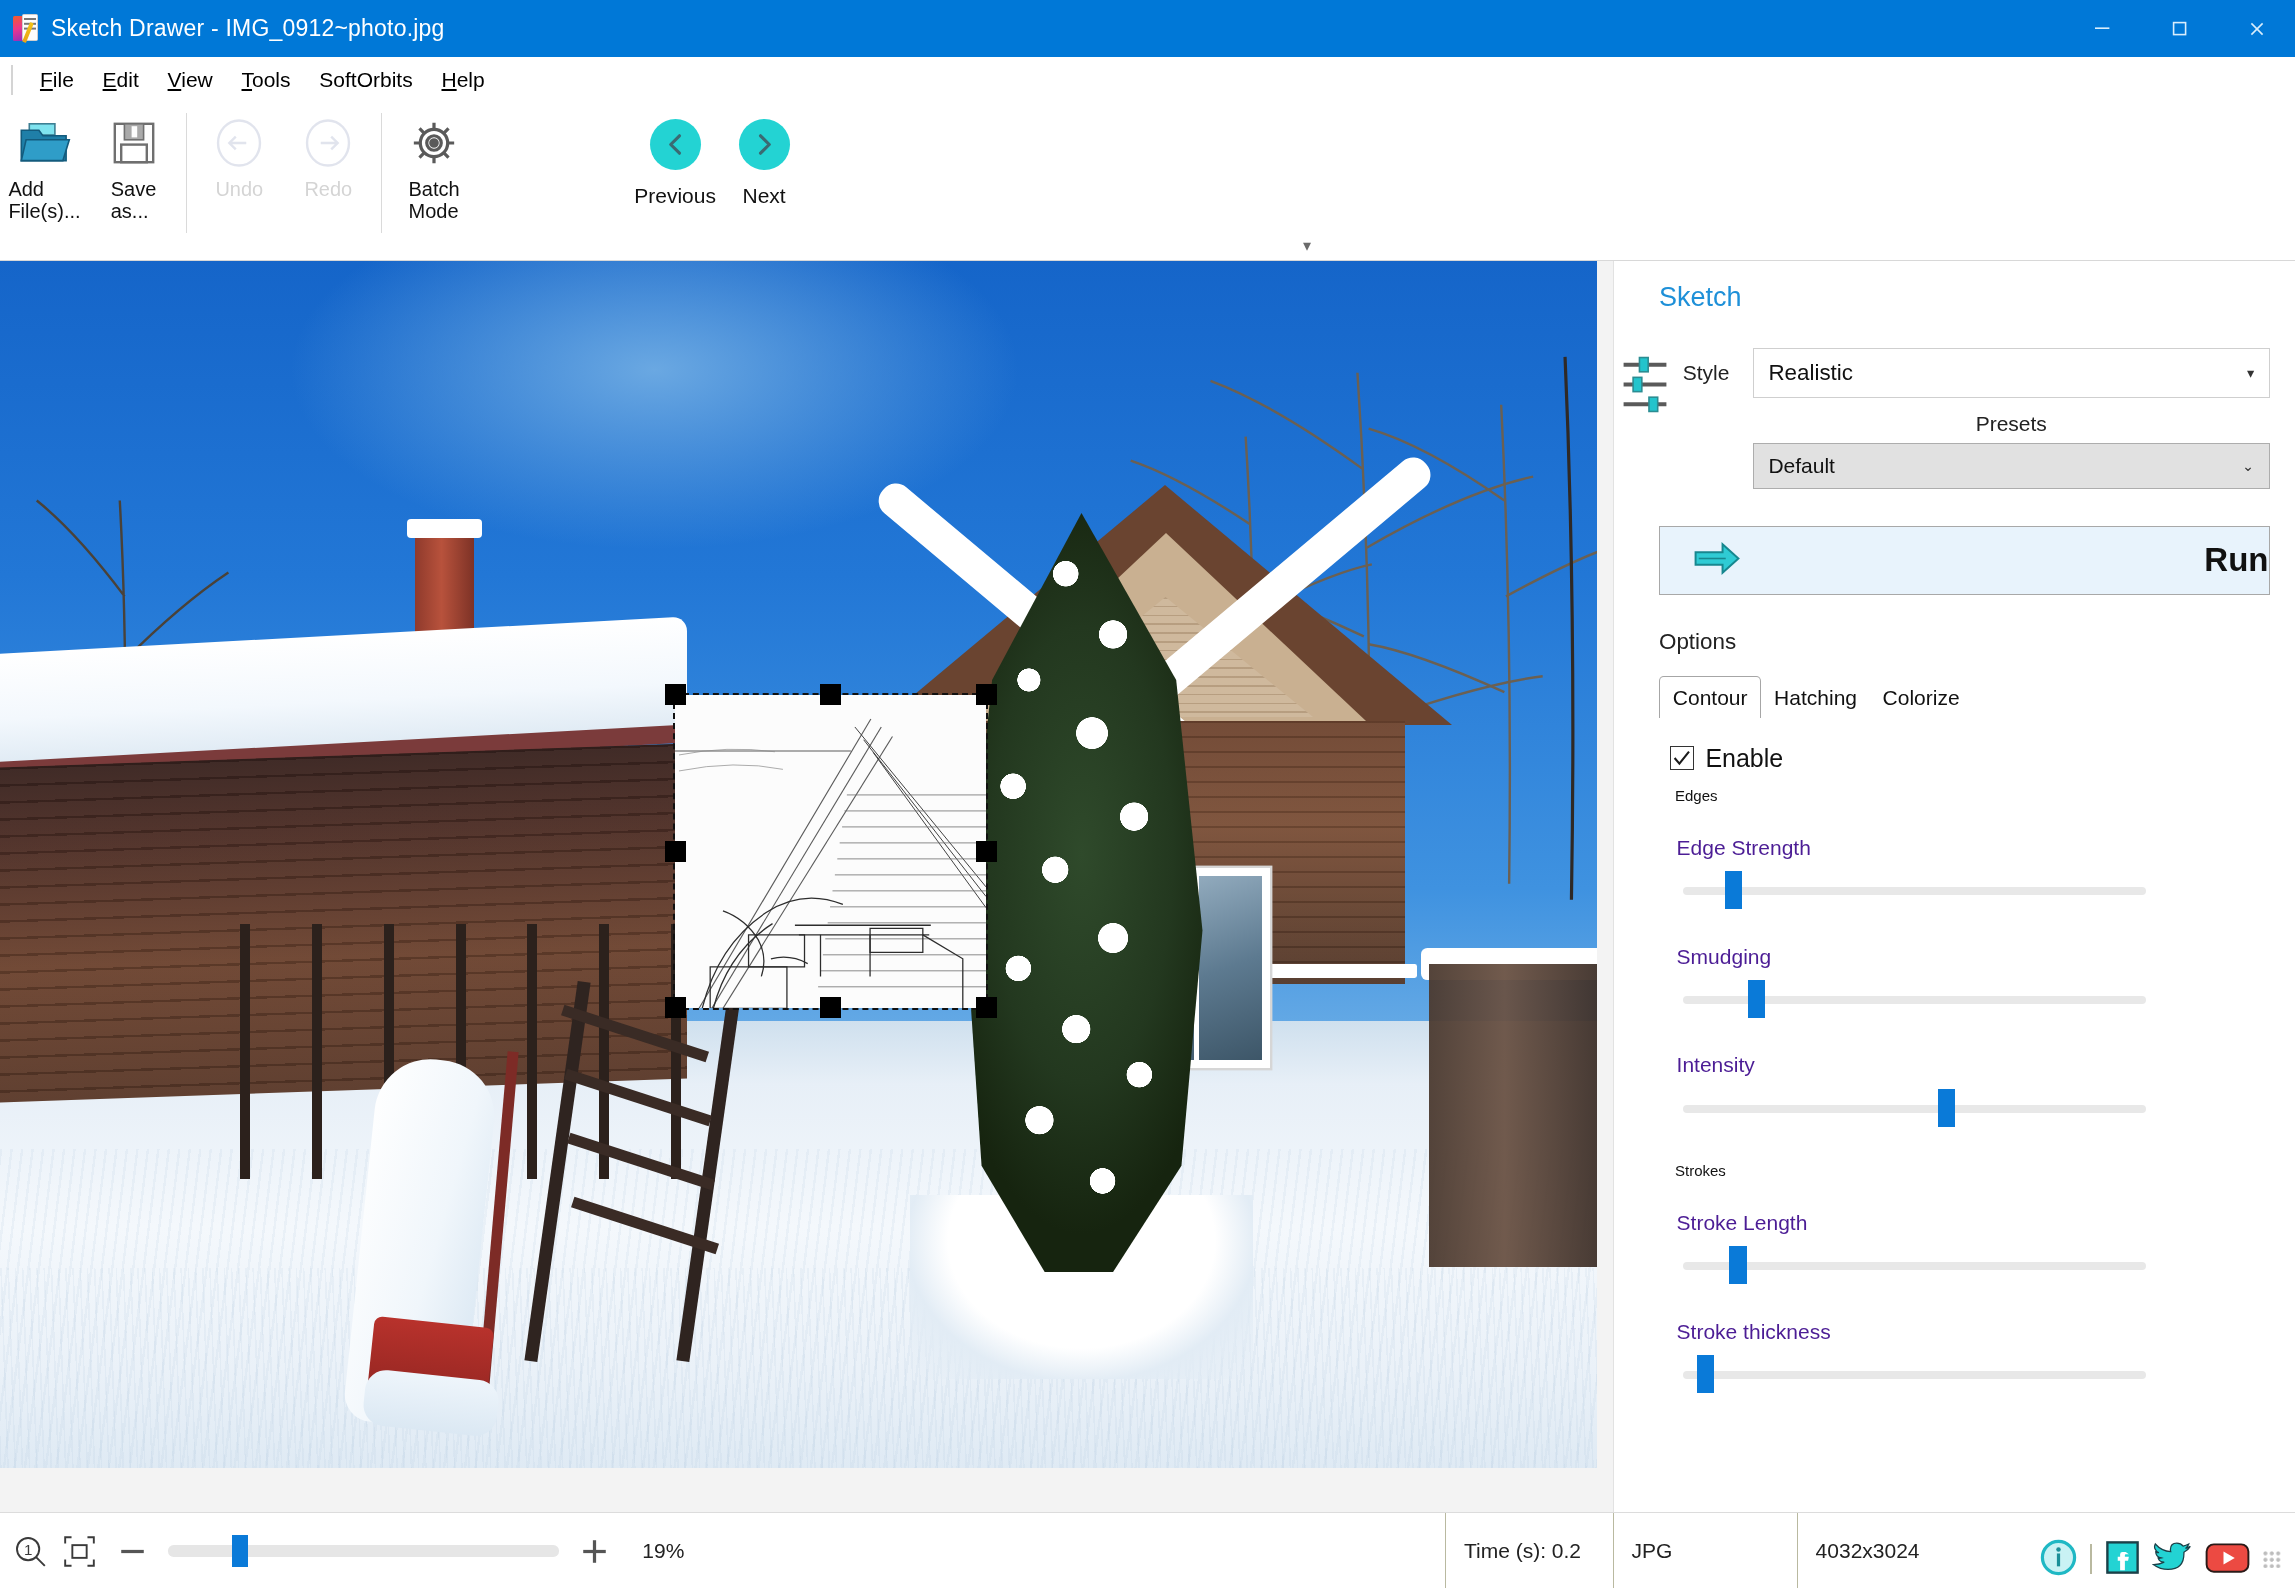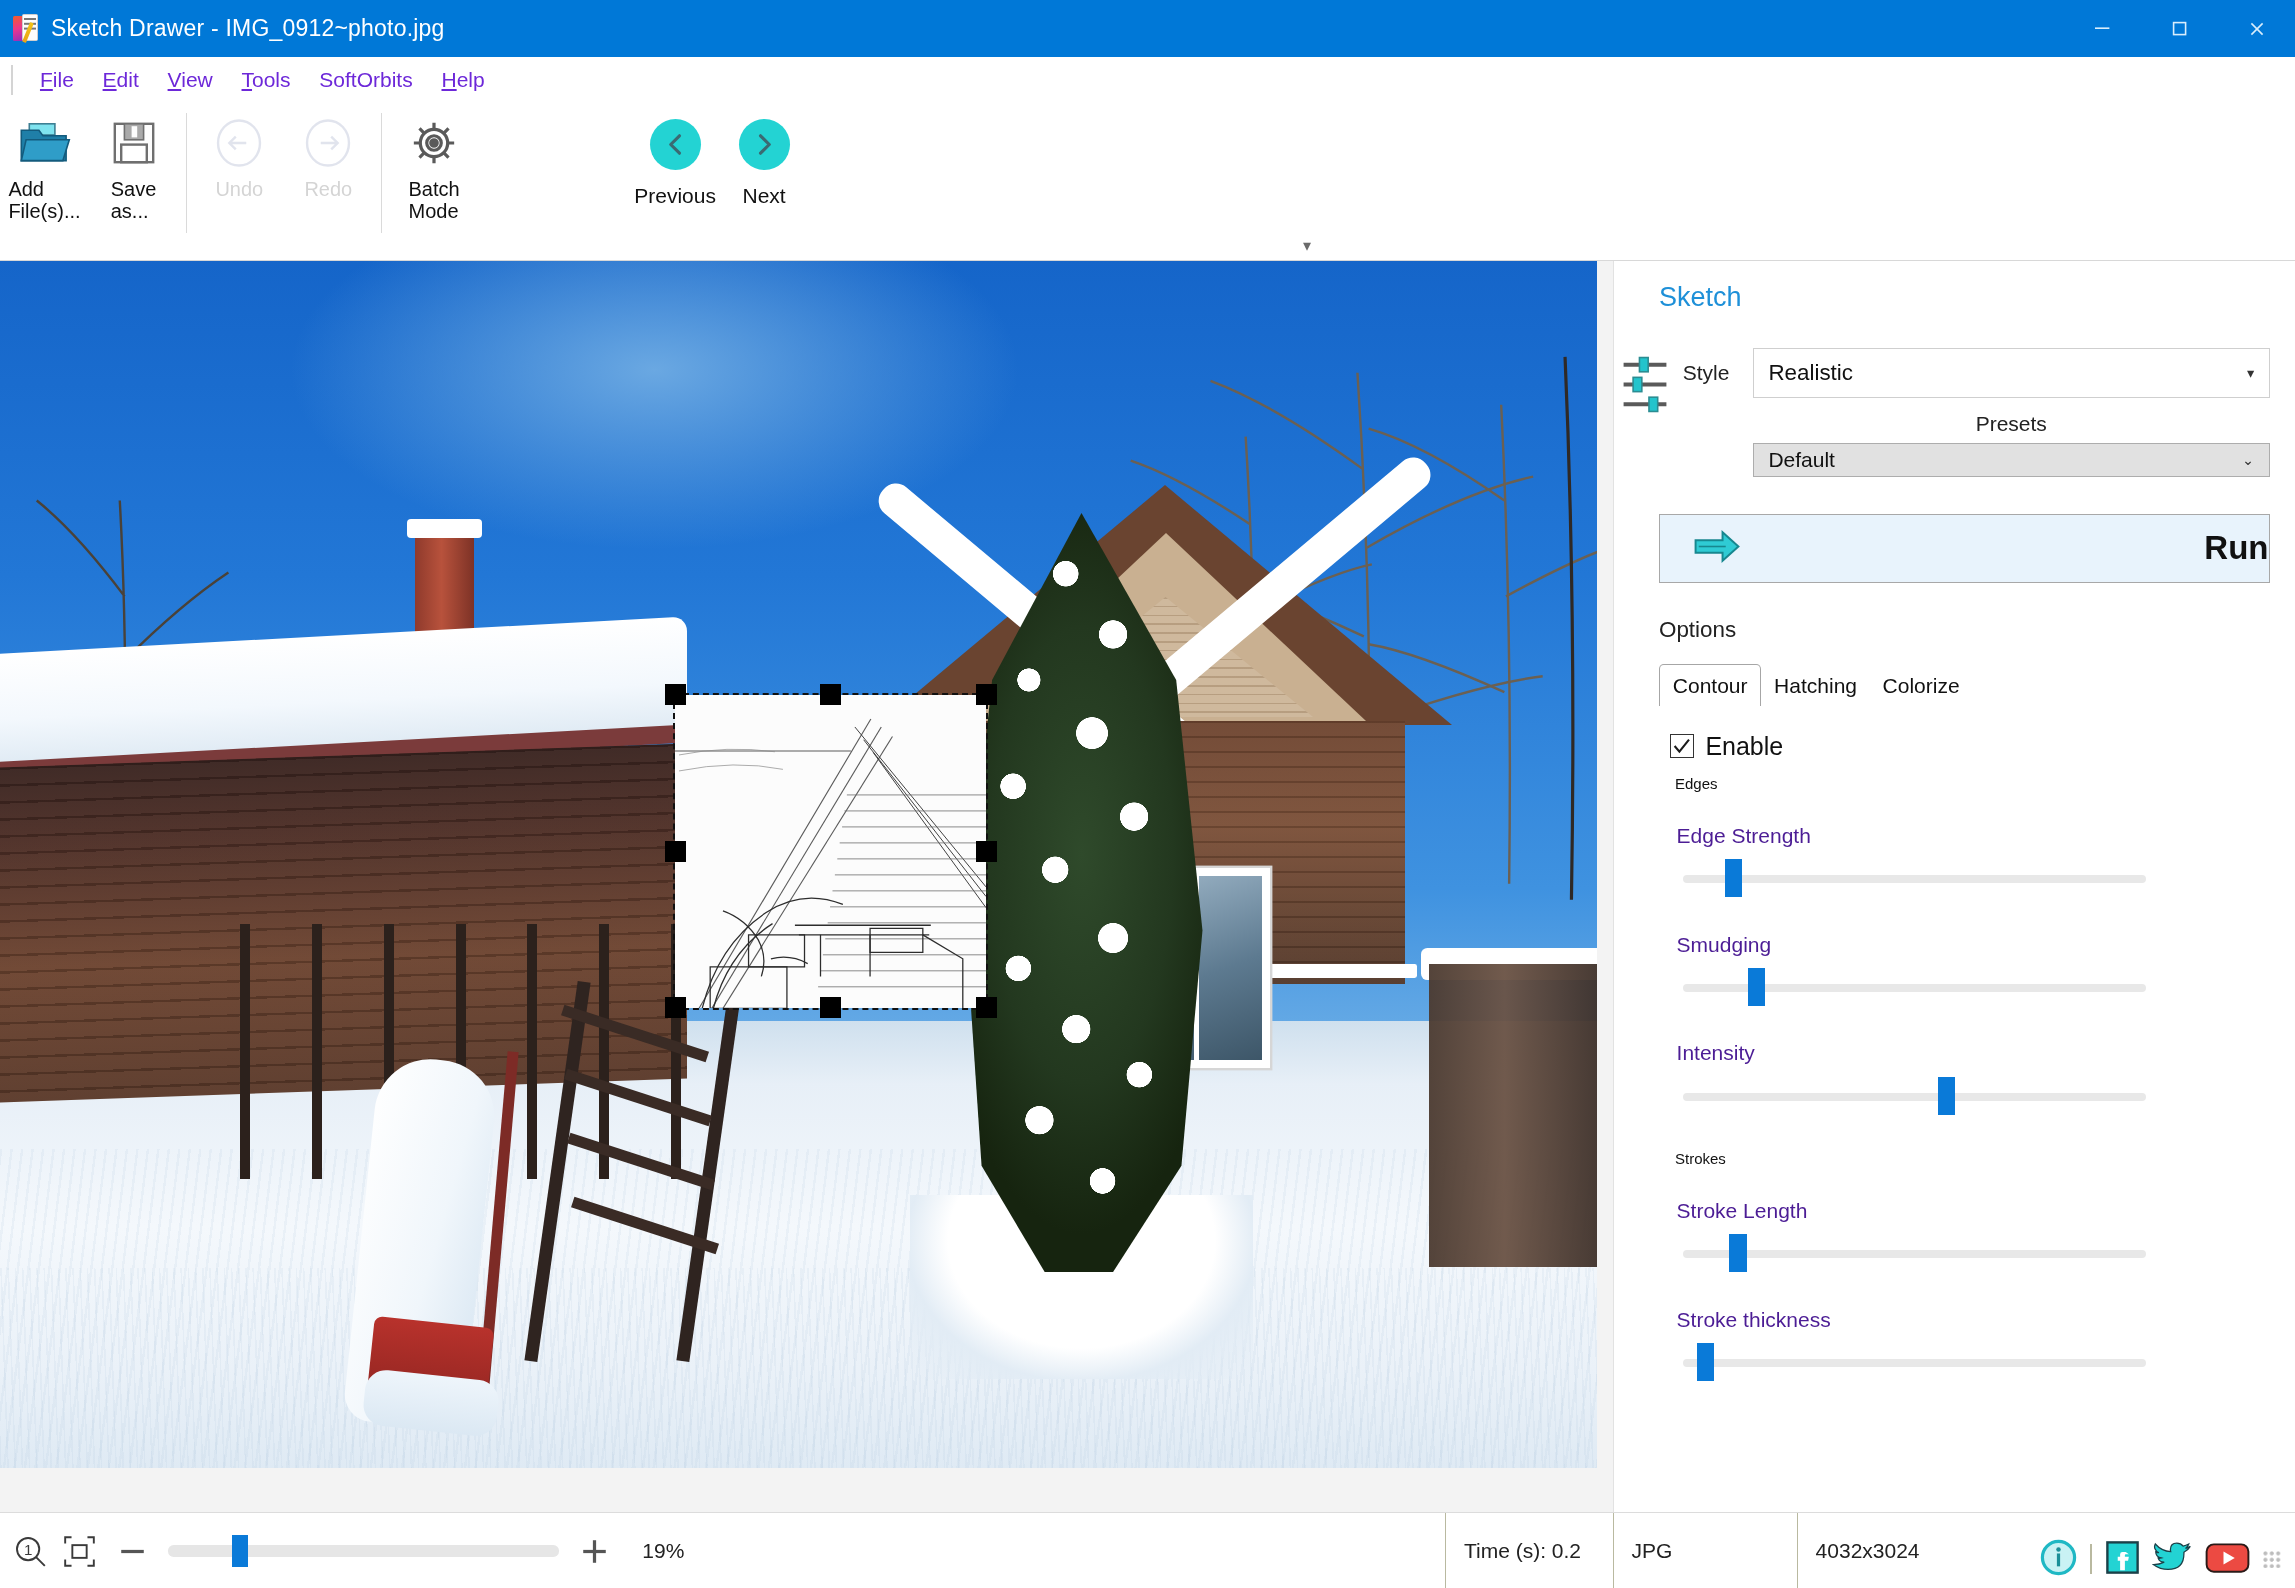--- a/index.html
+++ b/index.html
@@ -27,21 +27,21 @@
   .win-btn { width:77px; height:57px; display:flex; align-items:center; justify-content:center; color:#eaf4fd; }
   .win-btn svg { display:block; }
 
   
   .menubar {
     height: 46px; flex:0 0 46px; background:#ffffff; display:flex; align-items:center;
     padding-left: 8px; border-bottom: 0px;
   }
   .menu-grip { width:1.6px; height:30px; background:#d4d4d4; margin-right: 12.8px; margin-left:3.2px;}
   .menu-item {
-    font-size: 21px; color:#6d28d9; padding: 4.8px 14.4px; white-space:nowrap; cursor:default;
+    font-size: 21px; color:#000000; padding: 4.8px 14.4px; white-space:nowrap; cursor:default;
   }
   .menu-item u { text-decoration: underline; }
 
   
   .ribbon {
     height: 158px; flex:0 0 158px; background:#ffffff; display:flex; align-items:flex-start;
     border-bottom:0.8px solid #d8d8d8; position:relative; padding-top: 3.2px;
   }
   .rb-group { display:flex; align-items:flex-start; height:141px; }
   .rb-sep { width:0.8px; height:120px; background:#dadada; margin:6.4px 8px 0 8px; }
@@ -201,21 +201,21 @@
     padding: 21px 25.5px 0 45px; overflow:hidden; position:relative;
   }
   .panel-title { font-size:27px; color:#1e90d8; margin-bottom:35px; }
   .row-style { display:flex; align-items:flex-start;text-align:center; }
   .lbl-style { font-size:21px; color:#222; width:94px; padding-top:12.8px; }
   .style-col { flex:1 1 auto; }
   .combo {
     height:50px; border:0.8px solid #cfcfcf; background:#ffffff; display:flex; align-items:center;
     padding: 0 14.4px; font-size:22.4px; color:#111; position:relative; justify-content:space-between;
   }
-  .combo.gray { background:#e1e1e1; border:0.8px solid #adadad; height:34px; font-size:21px;}
+  .combo.gray { background:#e1e1e1; border:0.8px solid #adadad; height:46px; font-size:21px;}
   .caret { font-size:14.4px; color:#333; }
   .presets-lbl { font-size:21px; color:#222; margin:14.4px 0 6.4px 0; }
   .sliders-icon { position:absolute; left:8px; top:94px; }
 
   .run-btn {
     margin-top:37px; height:69px; background:#e8f3fc; border:0.8px solid #a8a8a8;
     display:flex; align-items:center; position:relative;
   }
   .run-arrow { position:absolute; left:34px; top:50%; transform:translateY(-50%); }
   .run-lbl { width:100%; text-align:right; font-size:33px; font-weight:bold; color:#111; }

